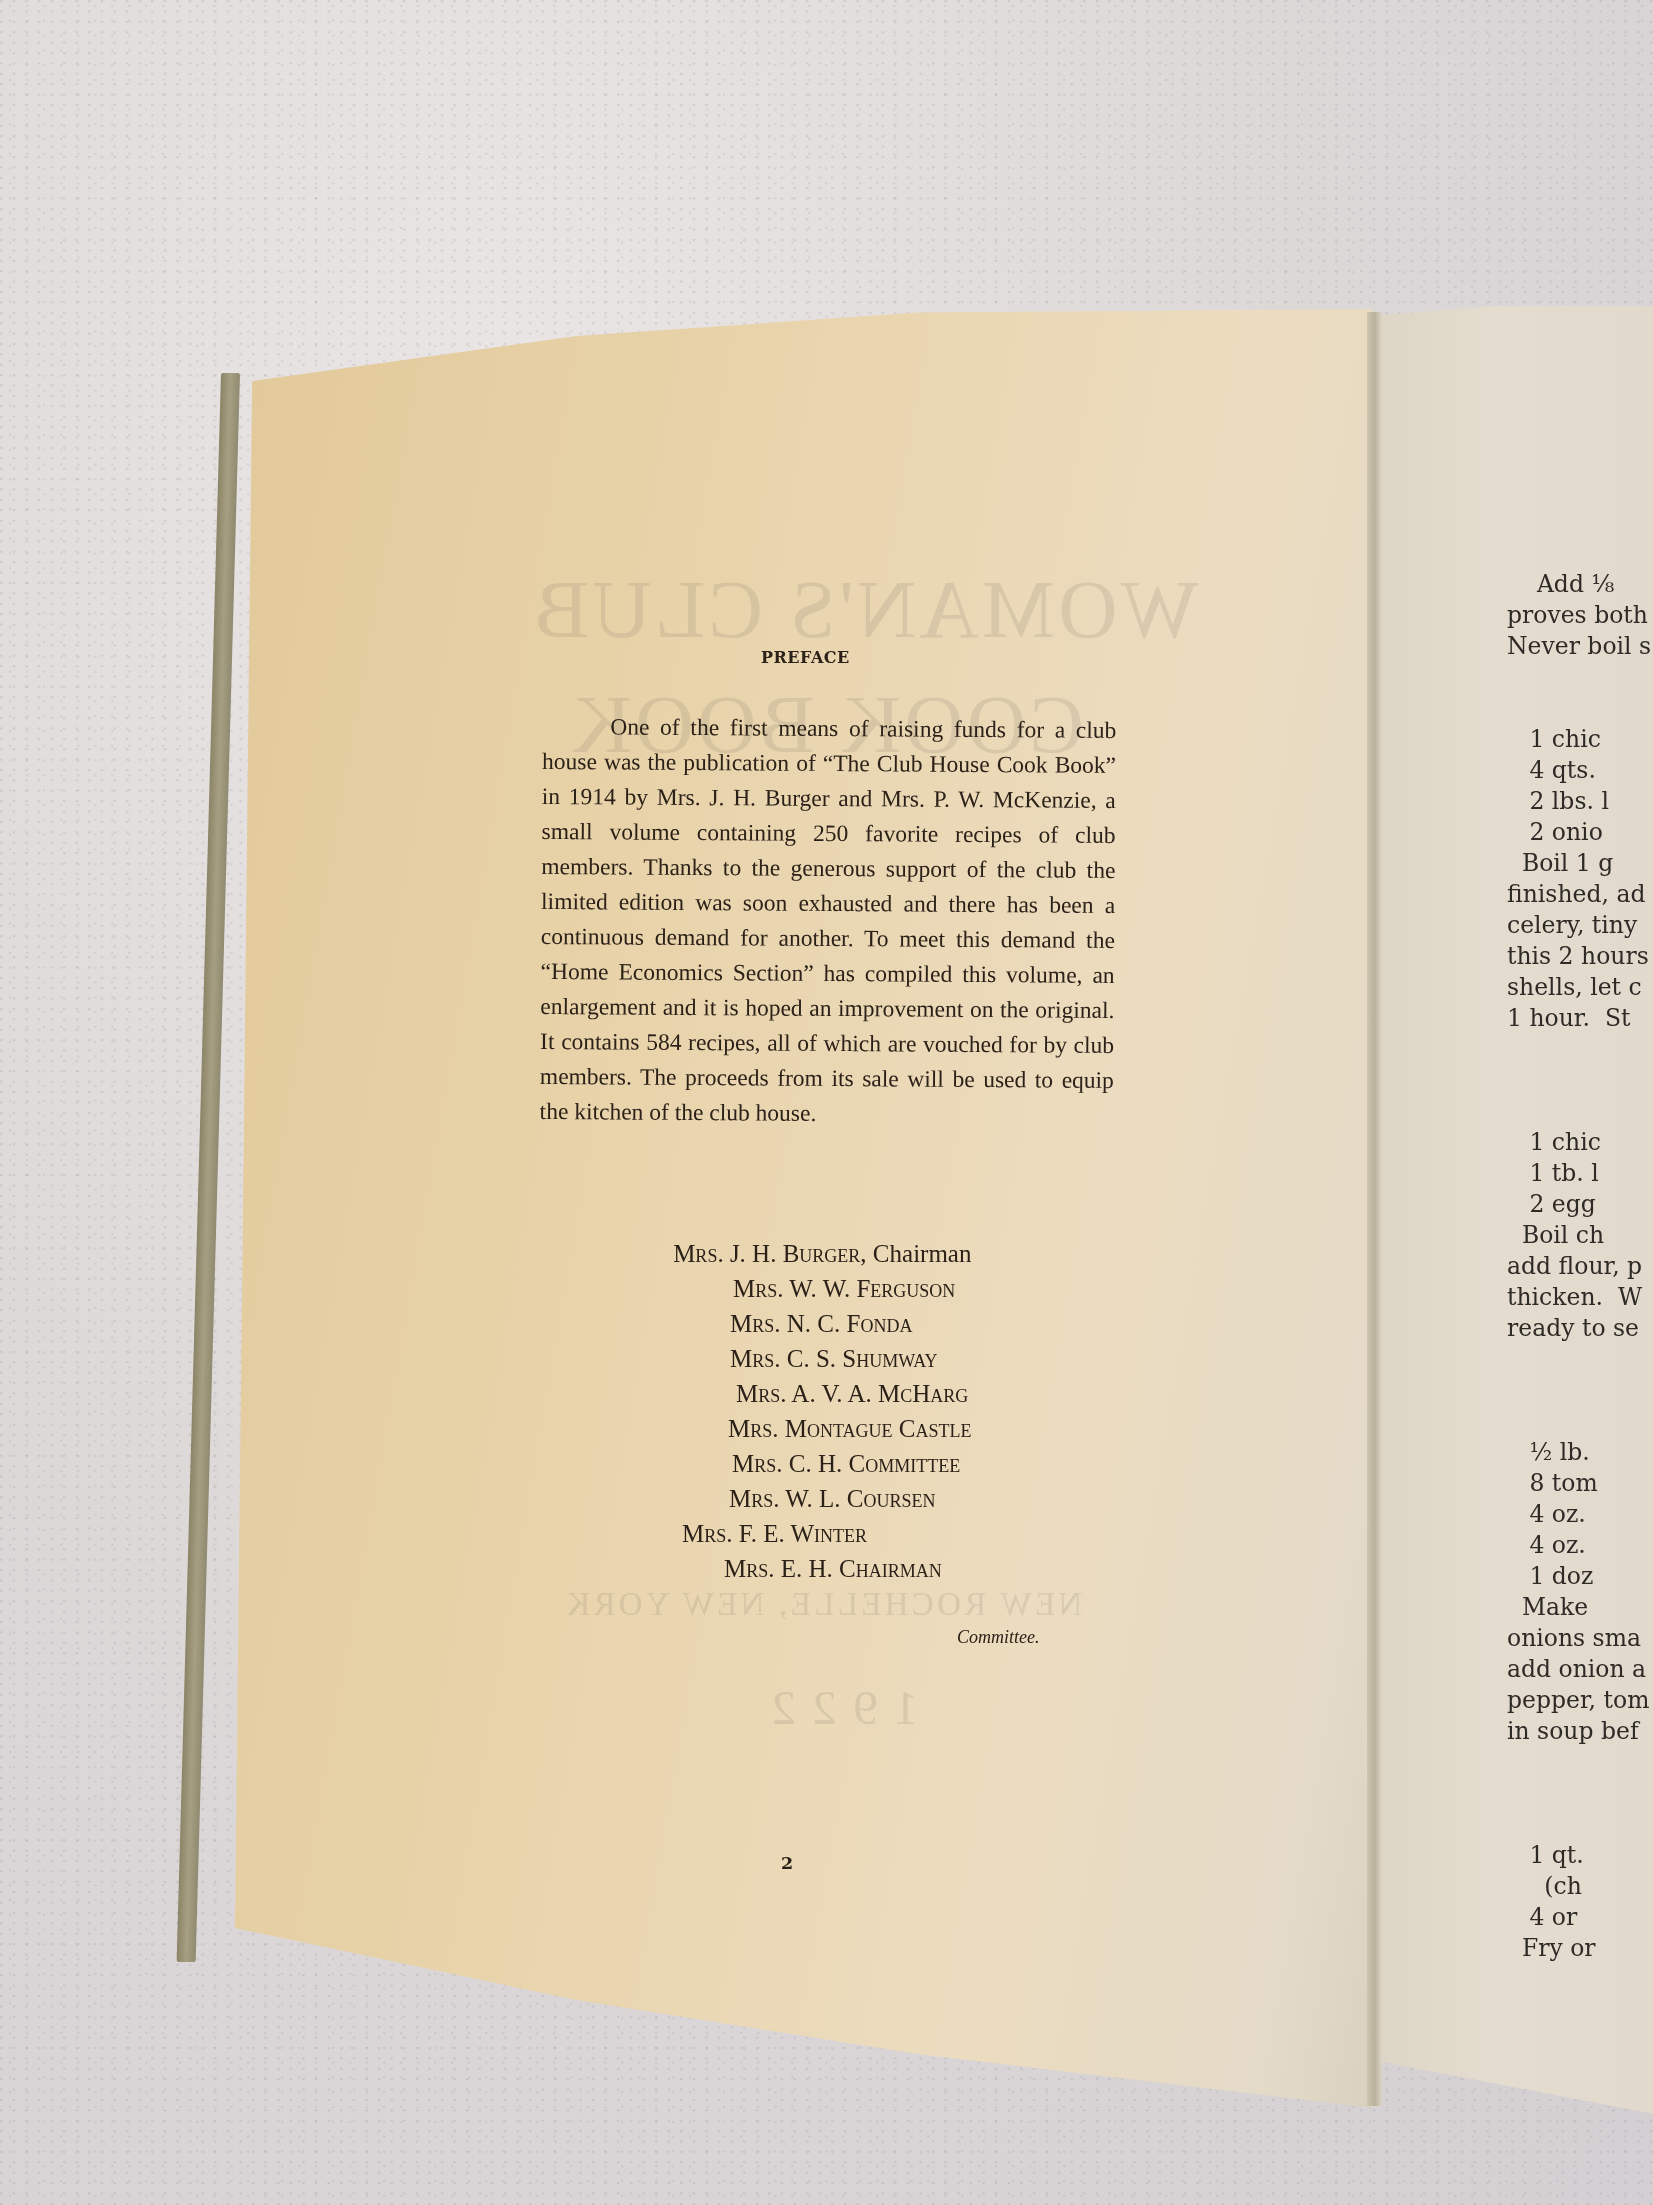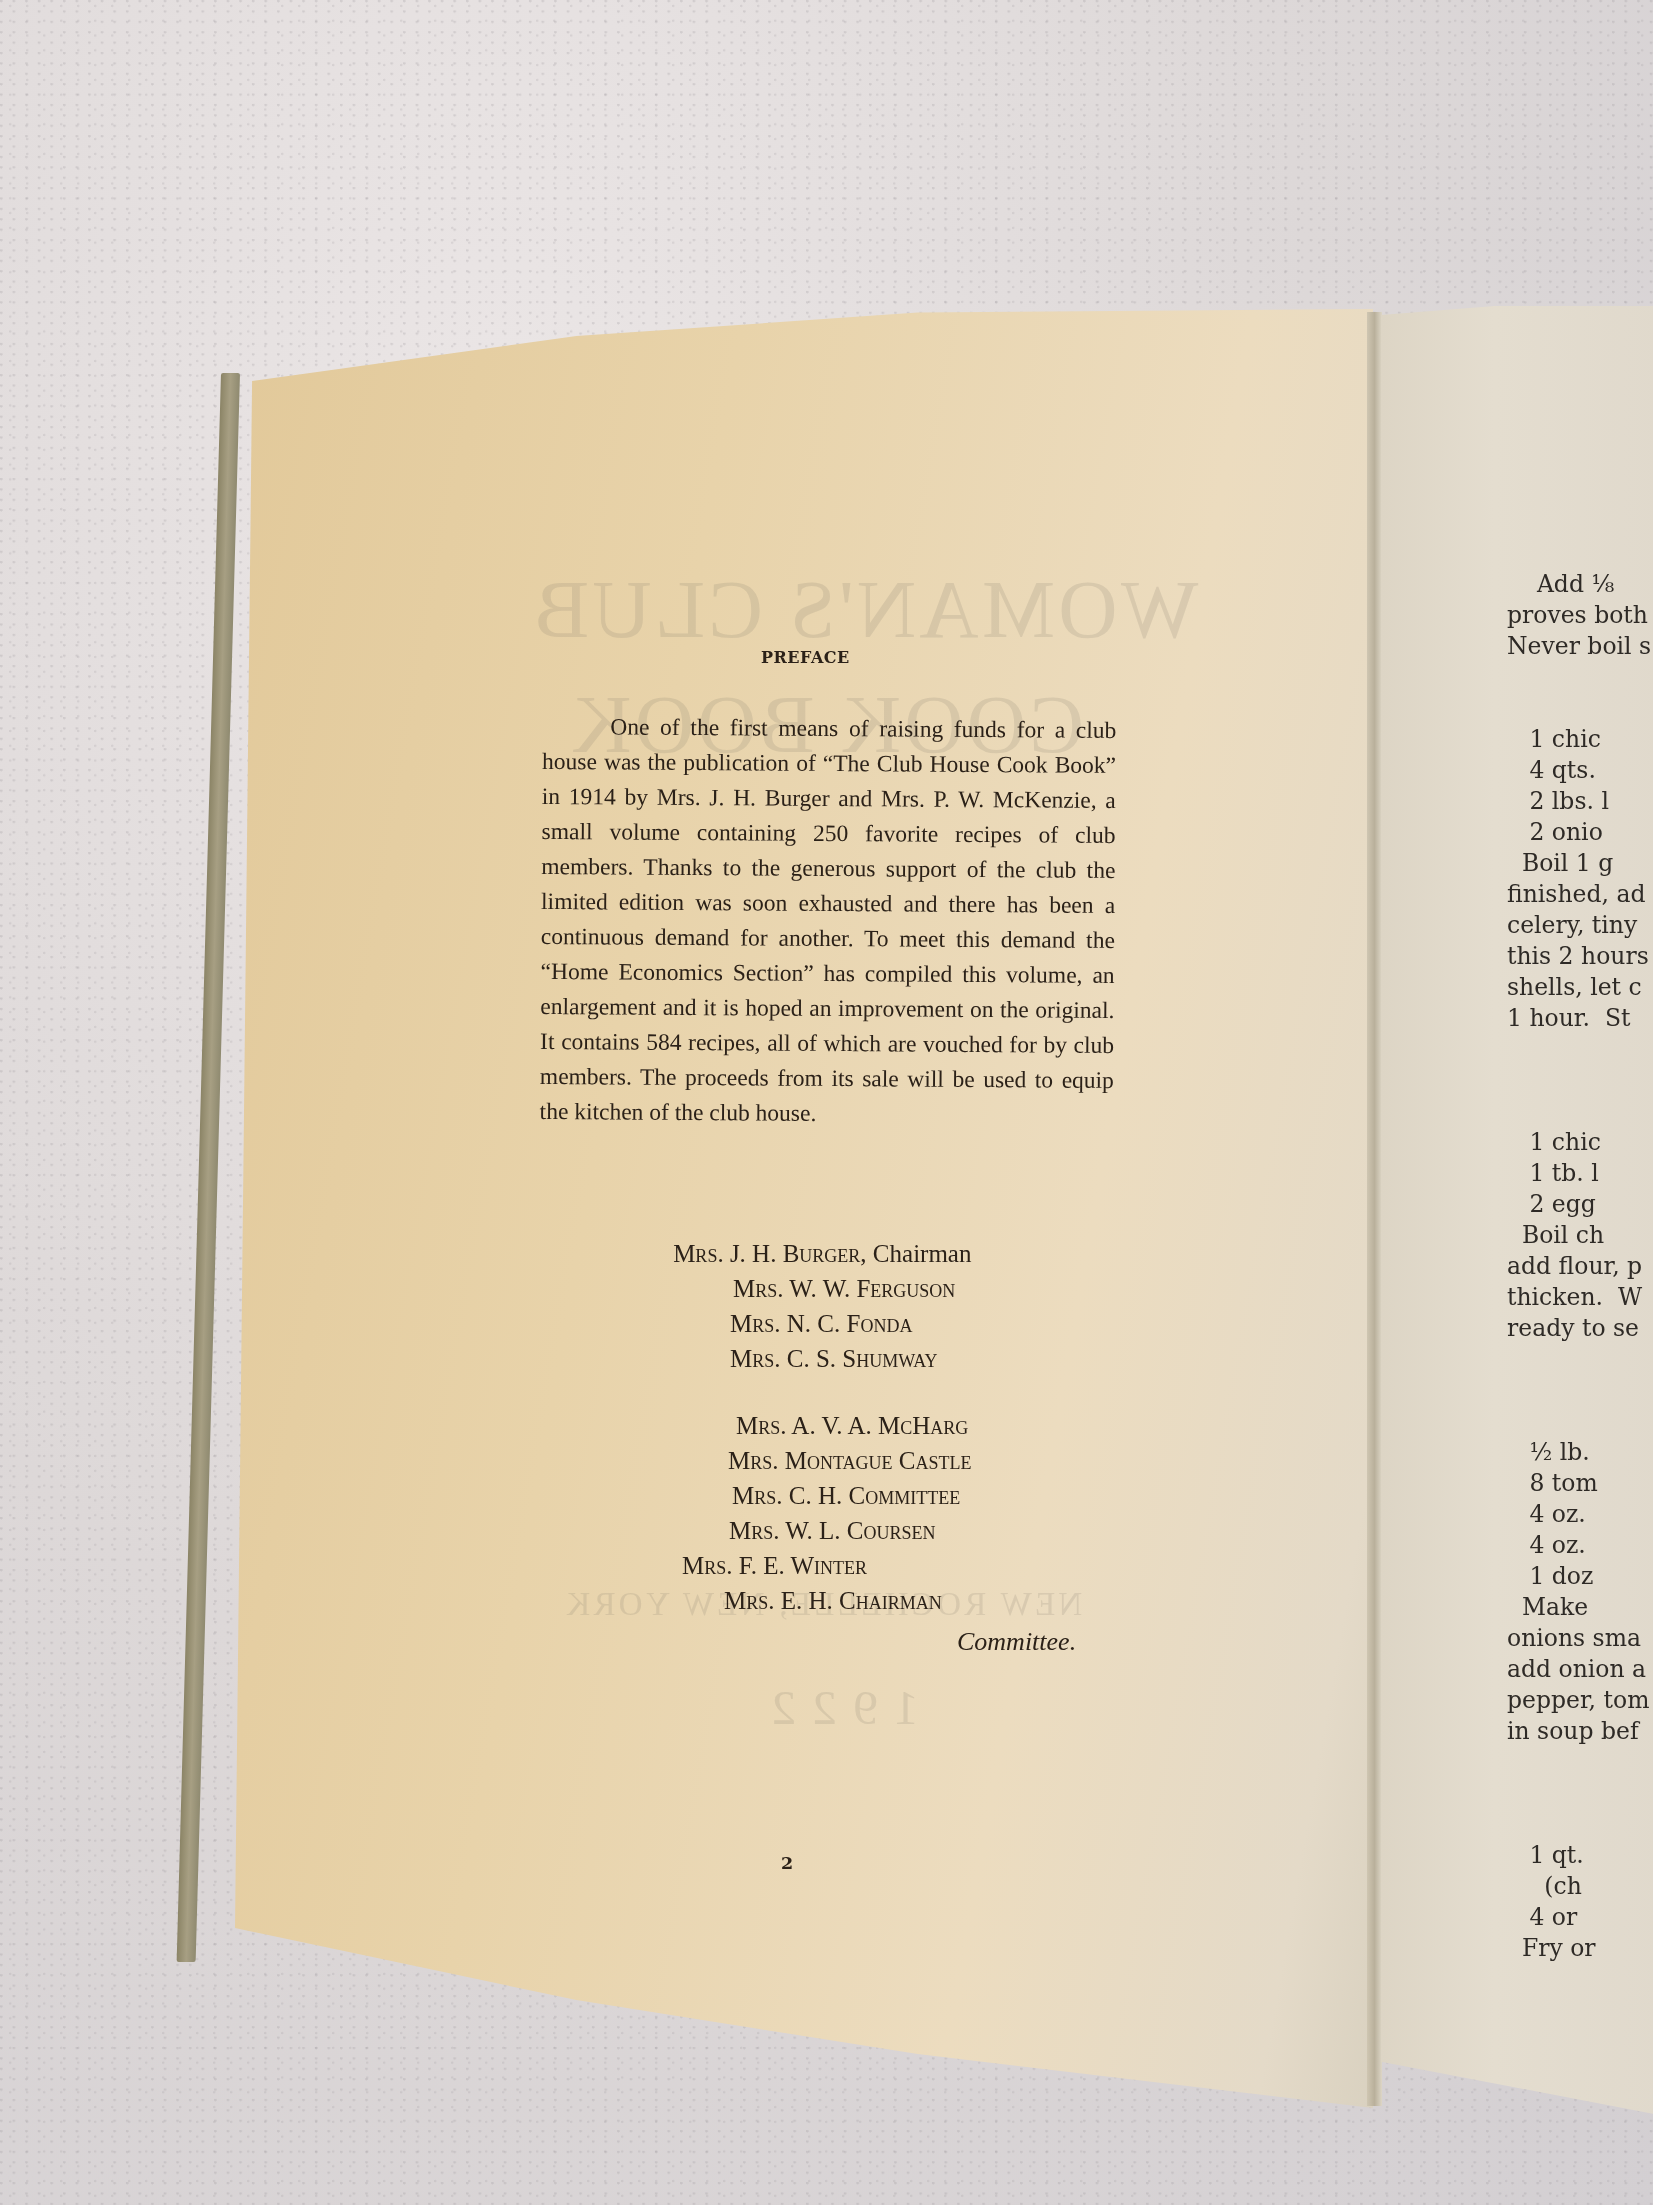--- a/index.html
+++ b/index.html
@@ -61,21 +61,21 @@
   }
   .committee {
     position:absolute; left:640px; top:1236px;
     font-family:"Liberation Serif", serif; font-size:25px; line-height:35px;
   }
   .committee .member { white-space:nowrap; font-variant: small-caps; }
   .committee .member.chair { margin-left:0; }
   .committee .role { font-variant: normal; }
   .committee-sig {
     position:absolute; left:957px; top:1627px; font-style:italic;
-    font-family:"Liberation Serif", serif; font-size:26px;
+    font-family:"Liberation Serif", serif; font-size:18px;
   }
   .page-number {
     position:absolute; left:781px; top:1853px; font-weight:bold;
     font-family:"DejaVu Serif", serif; font-size:17.5px;
   }
   .right-text {
     position:absolute; left:1507px; top:569px; width:164px; overflow:visible;
     font-family:"DejaVu Serif", serif; font-size:23.5px; line-height:31px;
     white-space:pre; color:#2e2a26;
   }
@@ -100,21 +100,21 @@
 <p class="body-text text" style="margin:0;">One of the first means of raising funds for a club house was the publication of “The Club House Cook Book” in 1914 by Mrs. J. H. Burger and Mrs. P. W. McKenzie, a small volume containing 250 favorite recipes of club members.  Thanks to the generous support of the club the limited edition was soon exhausted and there has been a continuous demand for another.  To meet this demand the “Home Economics Section” has compiled this volume, an enlargement and it is hoped an improvement on the original.  It contains 584 recipes, all of which are vouched for by club members.  The proceeds from its sale will be used to equip the kitchen of the club house.</p>
 
 <div class="committee text">
   <div class="member chair" style="margin-left:0;text-align:right;">
     <span>Mrs. J. H. Burger,</span>
     <span class="role">Chairman</span>
   </div>
   <div class="member" style="margin-left:93px;">Mrs. W. W. Ferguson</div>
   <div class="member" style="margin-left:90px;">Mrs. N. C. Fonda</div>
   <div class="member" style="margin-left:90px;">Mrs. C. S. Shumway</div>
-  <div class="member" style="margin-left:96px;margin-top:32px;">Mrs. A. V. A. McHarg</div>
+  <div class="member" style="margin-left:96px;">Mrs. A. V. A. McHarg</div>
   <div class="member" style="margin-left:88px;text-align:center;">Mrs. Montague Castle</div>
   <div class="member" style="margin-left:92px;">Mrs. C. H. Committee</div>
   <div class="member" style="margin-left:89px;">Mrs. W. L. Coursen</div>
   <div class="member" style="margin-left:42px;">Mrs. F. E. Winter</div>
   <div class="member" style="margin-left:84px;">Mrs. E. H. Chairman</div>
 </div>
 
 <div class="committee-sig text">Committee.</div>
 
 <div class="page-number text">2</div>

